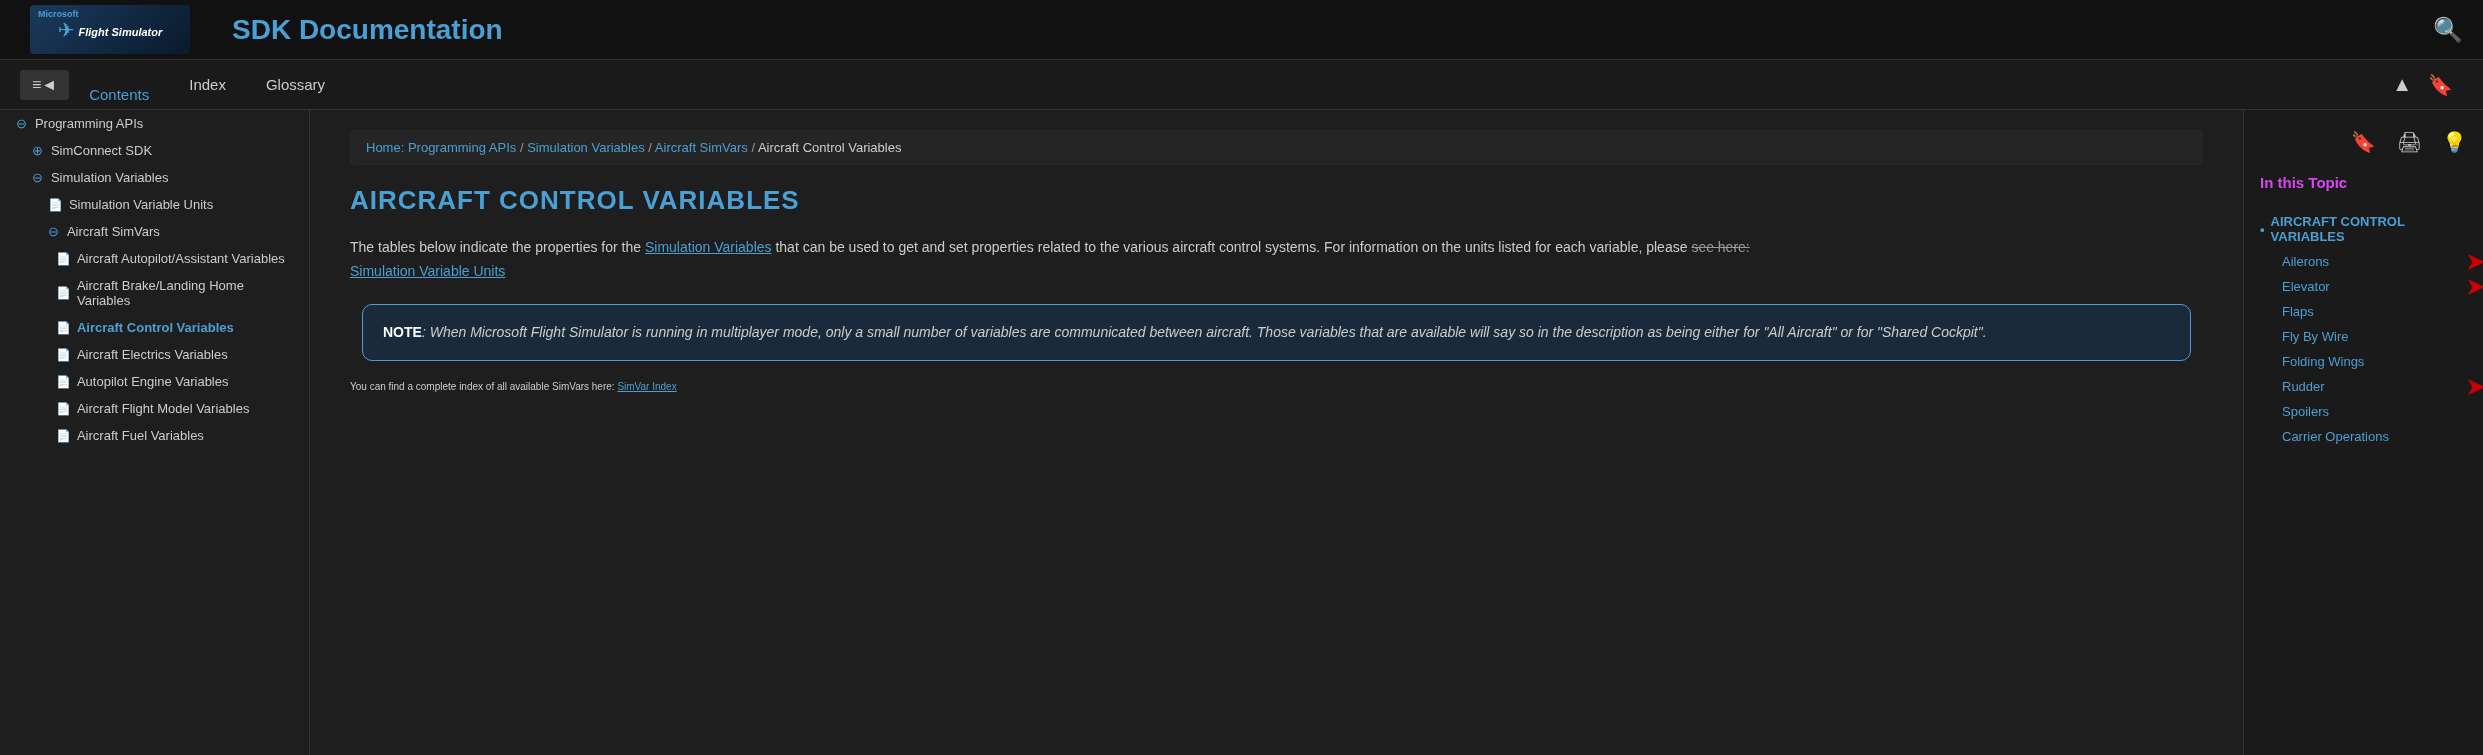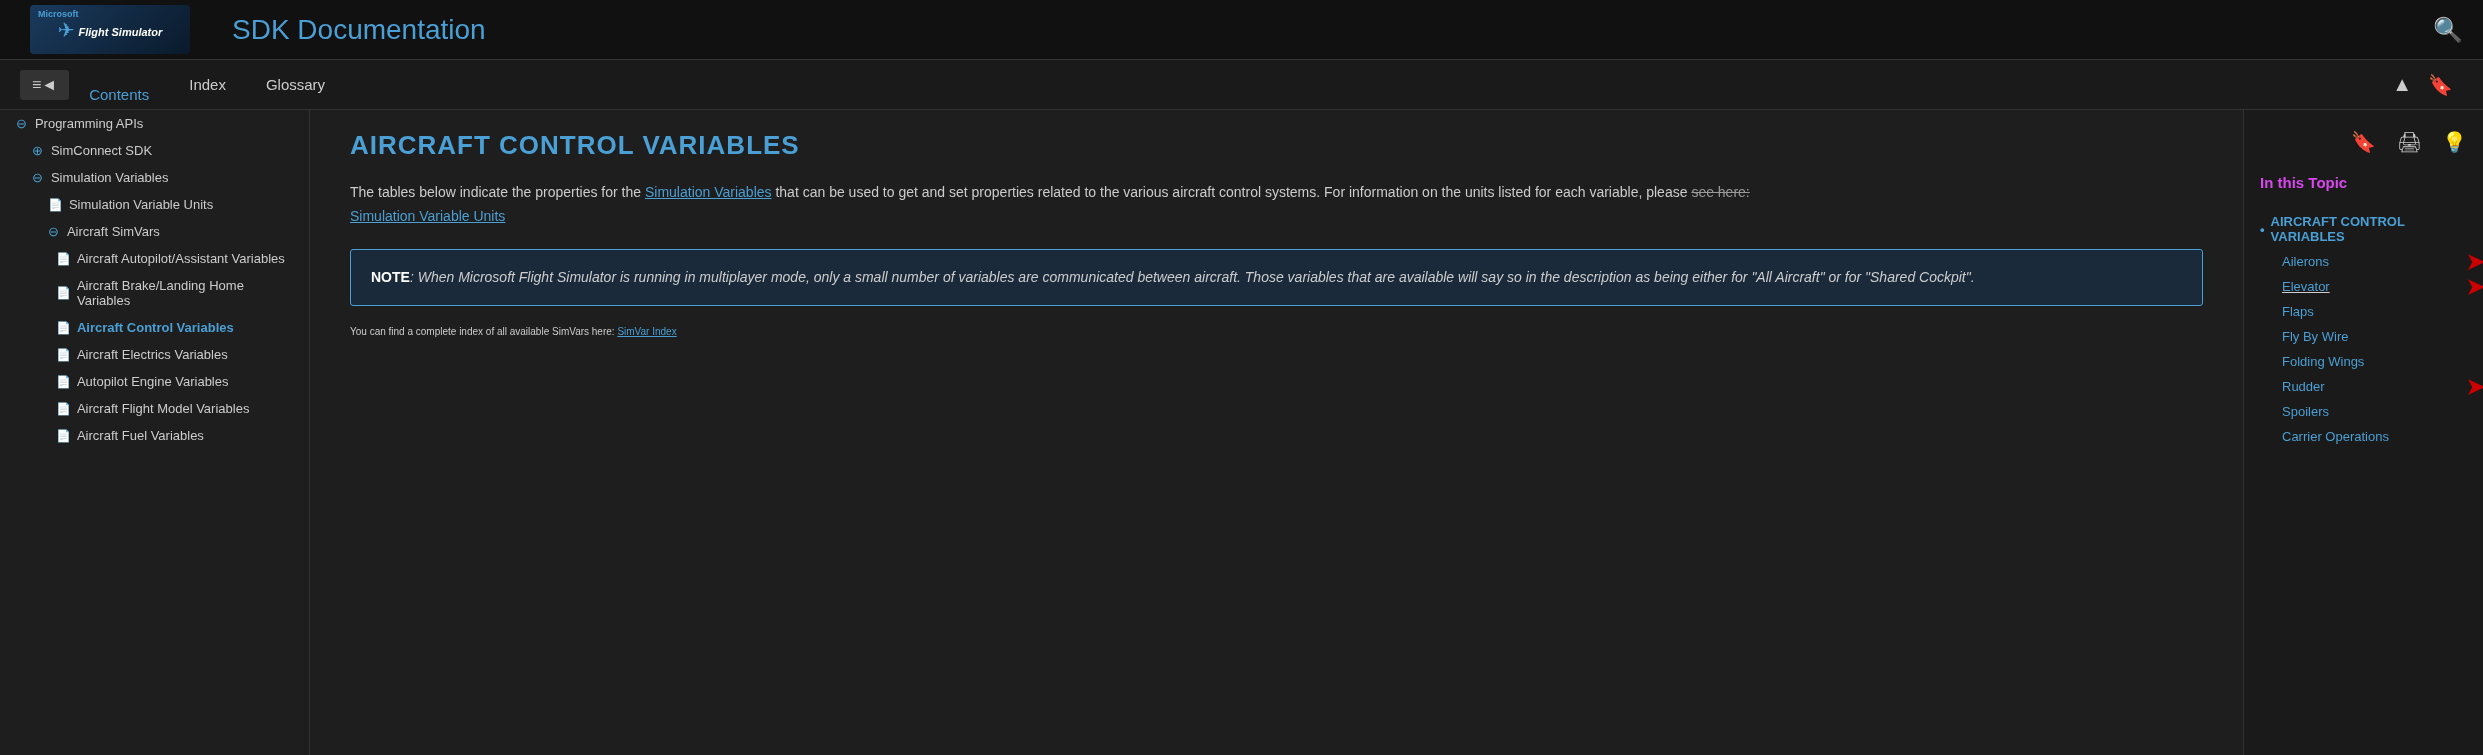--- a/index.html
+++ b/index.html
@@ -54,21 +54,21 @@
       margin-top: 4px;
     }
     .logo-plane {
       color: #4a9fd4;
       font-size: 20px;
       margin-right: 4px;
     }
     #sdk-title {
       color: #4a9fd4;
       font-size: 28px;
-      font-weight: normal;
+      font-weight: bold;
       margin-left: 20px;
     }
     #search-icon-header {
       margin-left: auto;
       color: #ccc;
       font-size: 24px;
       cursor: pointer;
     }
 
     
@@ -177,22 +177,22 @@
       font-size: 14px;
     }
     .content-paragraph a { color: #4a9fd4; text-decoration: underline; }
     .content-paragraph s { color: #999; text-decoration: line-through; }
 
     
     #note-box {
       border: 1px solid #4a9fd4;
       background: #1a2a3a;
       padding: 16px 20px;
-      margin: 20px 0;
-      border-radius: 3px;
+      margin: 20px 12px;
+      border-radius: 10px;
     }
     #note-box p {
       color: #ccc;
       font-size: 14px;
       line-height: 1.7;
       font-style: italic;
     }
     #note-box strong { color: #fff; font-style: normal; }
 
     
@@ -322,20 +322,29 @@
       <span>Aircraft Flight Model Variables</span>
     </div>
     <div class="sidebar-item level4">
       <span class="page-icon">📄</span>
       <span>Aircraft Fuel Variables</span>
     </div>
   </div>
 
   <div id="content-area">
 
+    <div id="breadcrumb">
+      <a href="#">Home: Programming APIs</a>
+      <span> / </span>
+      <a href="#">Simulation Variables</a>
+      <span> / </span>
+      <a href="#">Aircraft SimVars</a>
+      <span> / </span>
+      <span style="color:#ccc;">Aircraft Control Variables</span>
+    </div>
 
     <div id="page-title">AIRCRAFT CONTROL VARIABLES</div>
 
     <div class="content-paragraph">
       <span>The tables below indicate the properties for the </span><a href="#">Simulation Variables</a><span> that can be used to get and set properties related to the various aircraft control systems. For information on the units listed for each variable, please </span><s>see here:</s>
       <br><a href="#">Simulation Variable Units</a>
     </div>
 
     <div id="note-box">
       <p><strong>NOTE</strong><span>: When Microsoft Flight Simulator is running in multiplayer mode, only a small number of variables are communicated between aircraft. Those variables that are available will say so in the description as being either for "All Aircraft" or for "Shared Cockpit".</span></p>
@@ -362,21 +371,21 @@
     </div>
 
     <div style="position:relative;">
       <div class="topic-item sub">
         <span>Ailerons</span>
       </div>
 
       <span style="position:absolute;right:-18px;top:0px;color:#cc0000;font-size:22px;font-weight:bold;">➤</span>
     </div>
 
-    <div style="position:relative;text-decoration:underline;">
+    <div style="position:relative;">
       <div class="topic-item sub">
         <span>Elevator</span>
       </div>
       <span style="position:absolute;right:-18px;top:0px;color:#cc0000;font-size:22px;font-weight:bold;">➤</span>
     </div>
 
     <div class="topic-item sub">
       <span>Flaps</span>
     </div>
 

